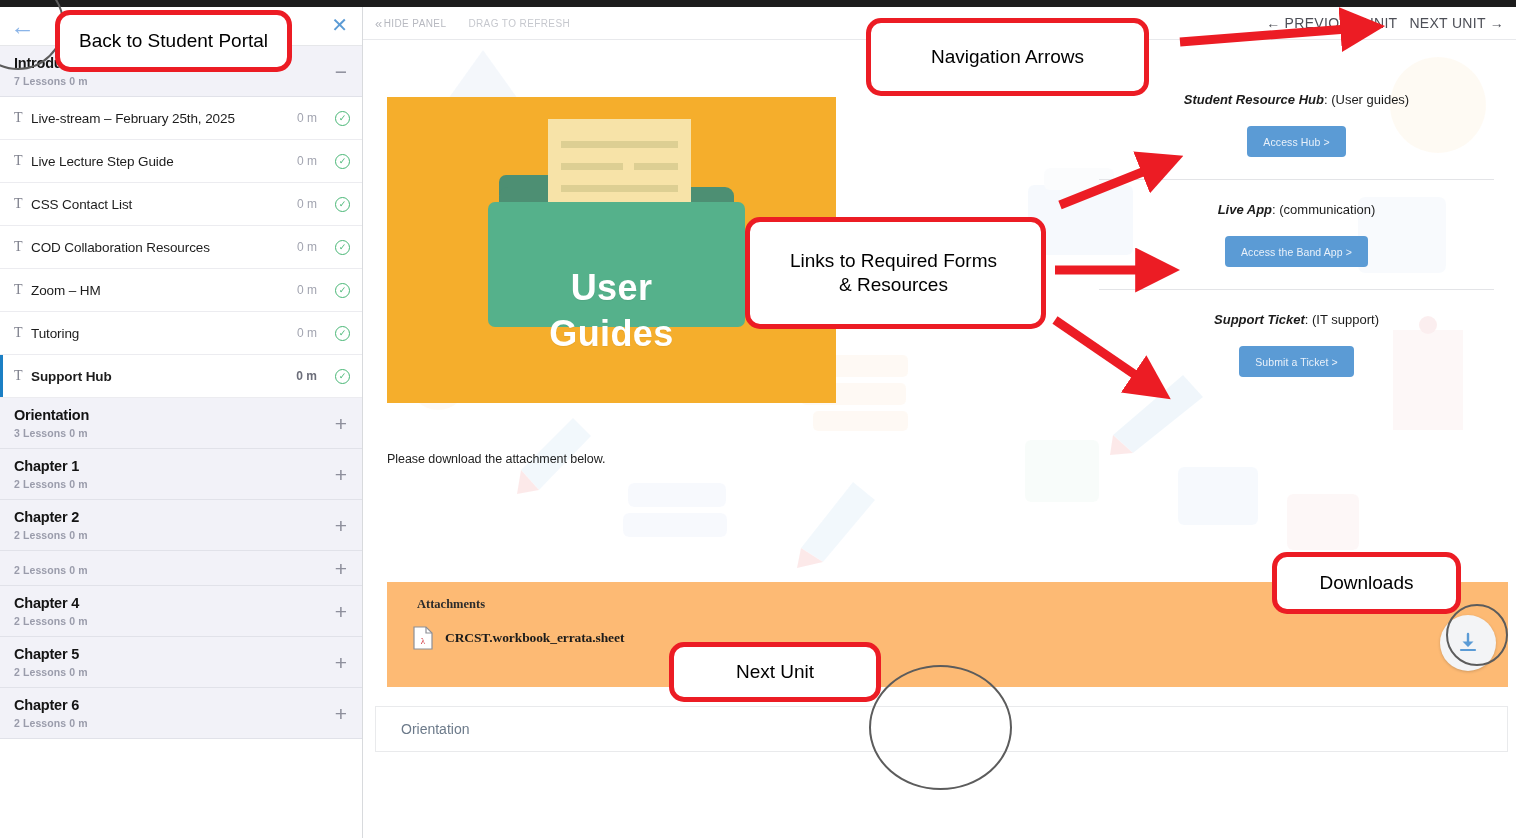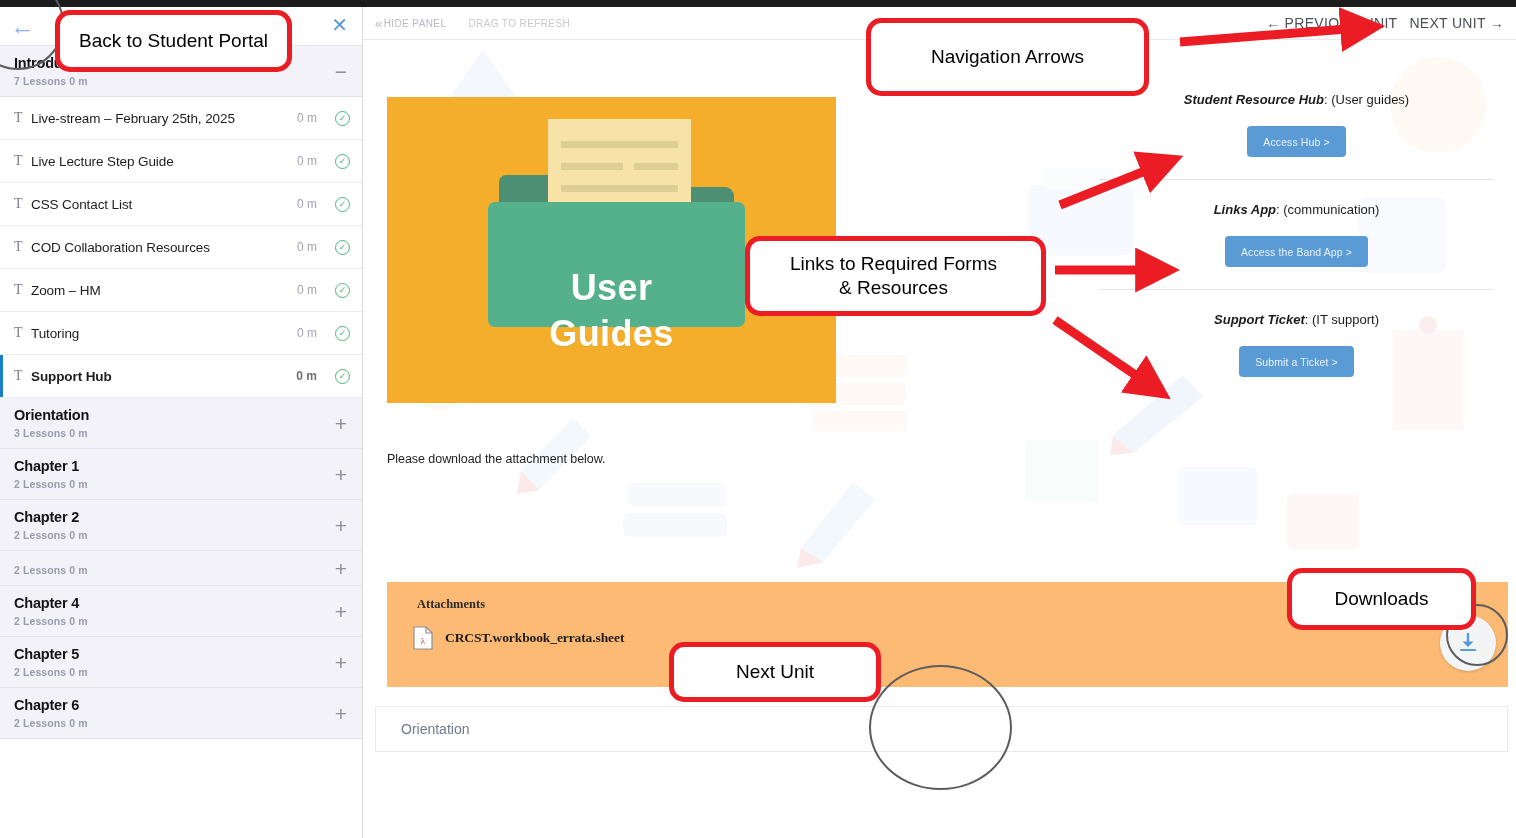--- a/index.html
+++ b/index.html
@@ -368,21 +368,21 @@
 
       <div class="links-col" id="links-col">
           <div class="link-block" style="margin-bottom: 22px;">
             <div class="link-head"><b>Student Resource Hub</b><span>: (User guides)</span></div>
             <div class="btn-row">
               <button class="blue-btn">Access Hub &gt;</button>
             </div>
             <div class="hr"></div>
           </div>
           <div class="link-block" style="margin-bottom: 22px;">
-            <div class="link-head"><b>Links App</b><span>: (communication)</span></div>
+            <div class="link-head"><b>Live App</b><span>: (communication)</span></div>
             <div class="btn-row">
               <button class="blue-btn">Access the Band App &gt;</button>
             </div>
             <div class="hr"></div>
           </div>
           <div class="link-block" style="margin-bottom: 0px;">
             <div class="link-head"><b>Support Ticket</b><span>: (IT support)</span></div>
             <div class="btn-row">
               <button class="blue-btn">Submit a Ticket &gt;</button>
             </div>
@@ -429,18 +429,18 @@
     <line x1="1055" y1="270" x2="1155" y2="270" stroke="#ec1c24" stroke-width="9" marker-end="url(#ah)"></line>
     <line x1="1055" y1="320" x2="1150" y2="385" stroke="#ec1c24" stroke-width="9" marker-end="url(#ah)"></line>
   </svg>
 
   <div class="circle-ann" style="left:-28px; top:-22px; width:92px; height:92px;"></div>
   <div class="circle-ann" style="left:869px; top:665px; width:143px; height:125px;"></div>
   <div class="circle-ann" style="left:1446px; top:604px; width:62px; height:62px;"></div>
 
   <div class="callout" style="left:55px;  top:10px;  width:237px; height:62px;">Back to Student Portal</div>
   <div class="callout" style="left:866px; top:18px;  width:283px; height:78px;">Navigation Arrows</div>
-  <div class="callout" style="left:745px; top:236px; width:301px; height:80px; white-space:pre-line;padding-left:6px;">Links to Required Forms
+  <div class="callout" style="left:745px; top:217px; width:301px; height:112px; white-space:pre-line;padding-left:6px;">Links to Required Forms
 &amp; Resources</div>
-  <div class="callout" style="left:1272px;top:568px; width:189px; height:62px;margin-left:15px;">Downloads</div>
+  <div class="callout" style="left:1272px;top:552px; width:189px; height:62px;">Downloads</div>
   <div class="callout" style="left:669px; top:642px; width:212px; height:60px;">Next Unit</div>
 
 </div>
 
 </body></html>

